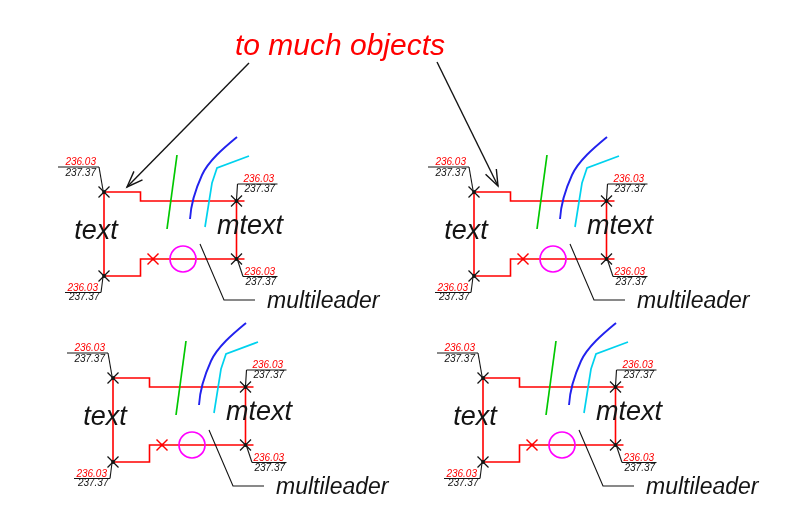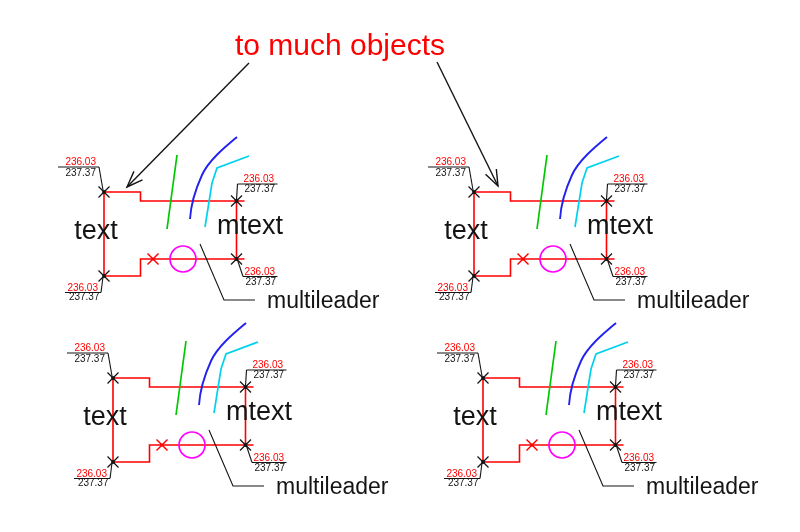--- a/index.html
+++ b/index.html
@@ -1,16 +1,16 @@
 <!DOCTYPE html>
 <html><head>
 <meta charset="utf-8">
 <style>
   html,body{margin:0;padding:0;background:#ffffff;}
-  #canvas{position:relative;width:800px;height:532px;background:#ffffff;overflow:hidden;}
+  #canvas{position:relative;width:800px;height:532px;background:#ffffff;overflow:hidden;font-style:italic;}
   svg{display:block;}
   text{font-family:"Liberation Sans","DejaVu Sans",sans-serif;}
   .outline{stroke:#ff0000;stroke-width:1.6;fill:none;}
   .greenline{stroke:#00c800;stroke-width:1.7;fill:none;}
   .blueline{stroke:#2222ee;stroke-width:1.9;fill:none;}
   .cyanline{stroke:#00d2ee;stroke-width:1.7;fill:none;}
   .circle{stroke:#ff00ff;stroke-width:1.7;fill:none;}
   .thin{stroke:#141414;stroke-width:1.1;fill:none;}
   .arrowline{stroke:#141414;stroke-width:1.4;fill:none;}
   .pm{stroke:#141414;stroke-width:1.3;}

